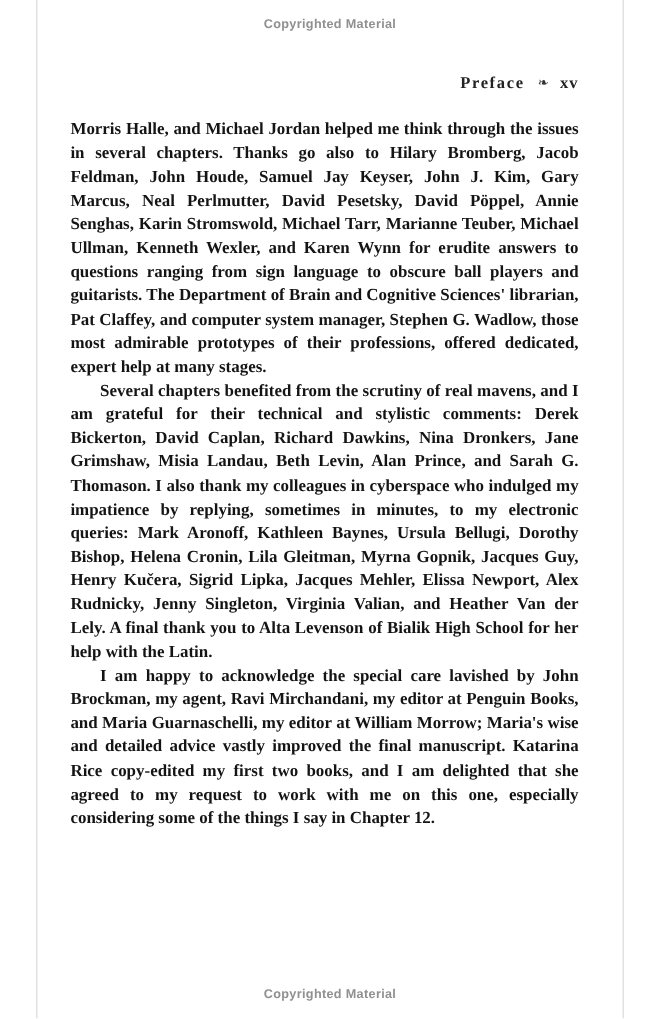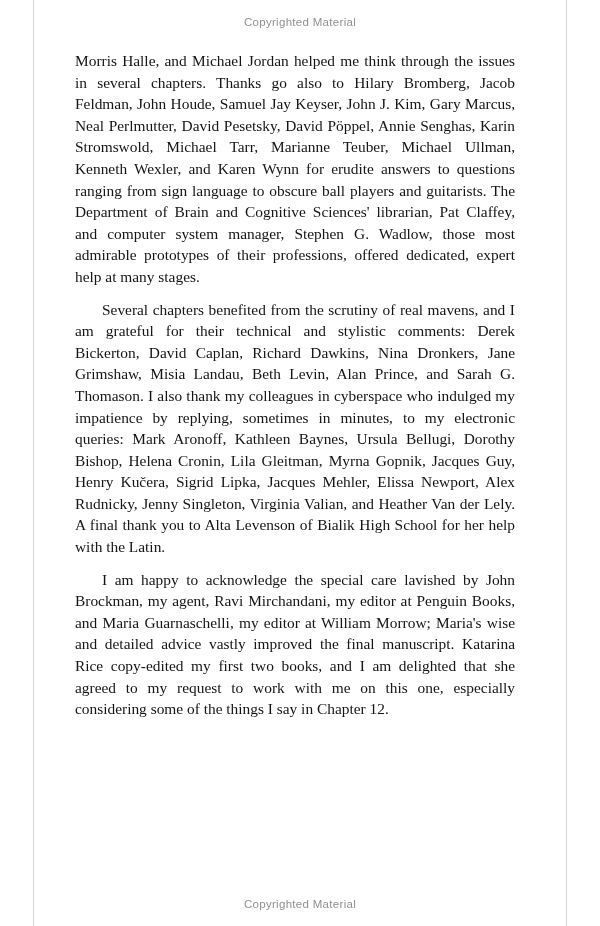--- a/index.html
+++ b/index.html
@@ -10,20 +10,21 @@
     background: #ffffff;
     overflow: hidden;
   }
   .scan {
     position: relative;
     width: 600px;
     height: 926px;
     background: #ffffff;
     font-family: "Liberation Serif", "DejaVu Serif", serif;
     color: #1c1c1c;
+    font-weight: bold;
   }
   .page-edge {
     position: absolute;
     top: 0;
     bottom: 0;
     width: 1px;
     background: #d6d6d6;
   }
   .page-edge.left  { left: 33px; }
   .page-edge.right { left: 566px; }
@@ -66,37 +67,40 @@
 
   .page-body {
     margin-top: 22px;
     padding: 0 74px 0 64px;
     font-size: 15.4px;
     line-height: 21.6px;
     text-align: justify;
     color: #141414;
   }
   .page-body p {
-    margin: 11px;
+    margin: 0;
     text-indent: 27px;
   }
   .page-body p.continuation {
     text-indent: 0;
   }
 </style>
 </head>
 <body>
 
 <div class="scan">
 
   <div class="page-edge left"></div>
   <div class="page-edge right"></div>
 
   <div class="copyright top">Copyrighted Material</div>
 
+  <div class="running-head">
+    <span class="title">Preface</span><span class="ornament">❧</span><span class="folio">xv</span>
+  </div>
 
   <div class="page-body">
     <p class="continuation">Morris Halle, and Michael Jordan helped me think through the issues in several chapters. Thanks go also to Hilary Bromberg, Jacob Feldman, John Houde, Samuel Jay Keyser, John J. Kim, Gary Marcus, Neal Perlmutter, David Pesetsky, David Pöppel, Annie Senghas, Karin Stromswold, Michael Tarr, Marianne Teuber, Michael Ullman, Kenneth Wexler, and Karen Wynn for erudite answers to questions ranging from sign language to obscure ball players and guitarists. The Department of Brain and Cognitive Sciences' librarian, Pat Claffey, and computer system manager, Stephen G. Wadlow, those most admirable prototypes of their professions, offered dedicated, expert help at many stages.</p>
     <p>Several chapters benefited from the scrutiny of real mavens, and I am grateful for their technical and stylistic comments: Derek Bickerton, David Caplan, Richard Dawkins, Nina Dronkers, Jane Grimshaw, Misia Landau, Beth Levin, Alan Prince, and Sarah G. Thomason. I also thank my colleagues in cyberspace who indulged my impatience by replying, sometimes in minutes, to my electronic queries: Mark Aronoff, Kathleen Baynes, Ursula Bellugi, Dorothy Bishop, Helena Cronin, Lila Gleitman, Myrna Gopnik, Jacques Guy, Henry Kučera, Sigrid Lipka, Jacques Mehler, Elissa Newport, Alex Rudnicky, Jenny Singleton, Virginia Valian, and Heather Van der Lely. A final thank you to Alta Levenson of Bialik High School for her help with the Latin.</p>
     <p>I am happy to acknowledge the special care lavished by John Brockman, my agent, Ravi Mirchandani, my editor at Penguin Books, and Maria Guarnaschelli, my editor at William Morrow; Maria's wise and detailed advice vastly improved the final manuscript. Katarina Rice copy-edited my first two books, and I am delighted that she agreed to my request to work with me on this one, especially considering some of the things I say in Chapter 12.</p>
   </div>
 
   <div class="copyright bottom">Copyrighted Material</div>
 
 </div>

